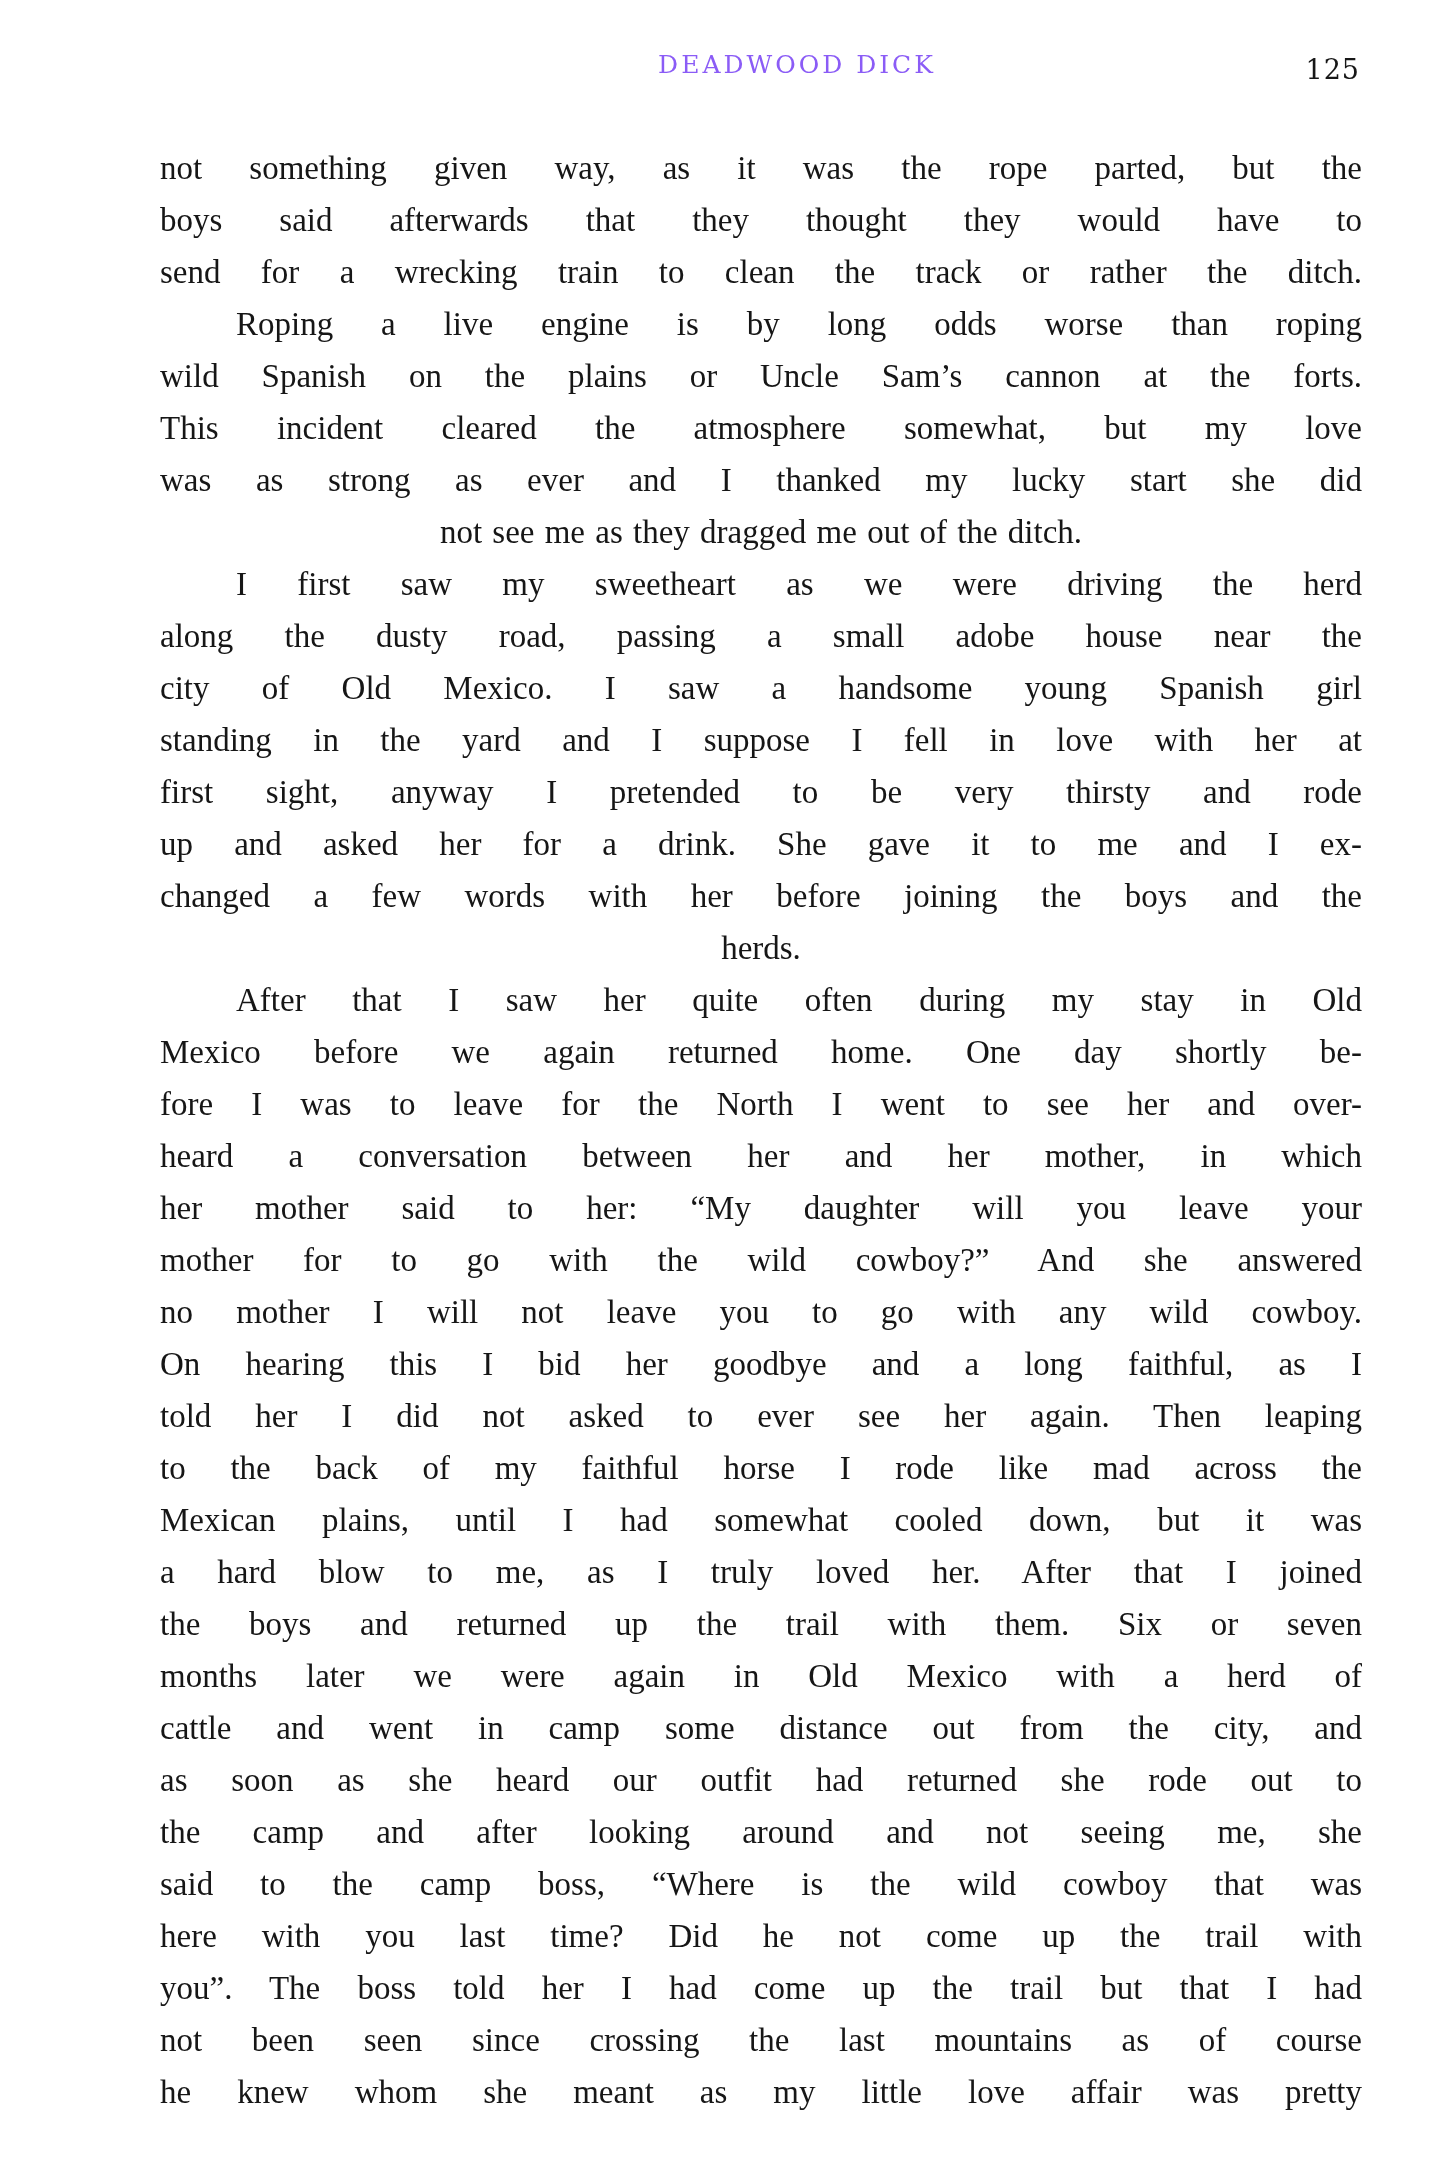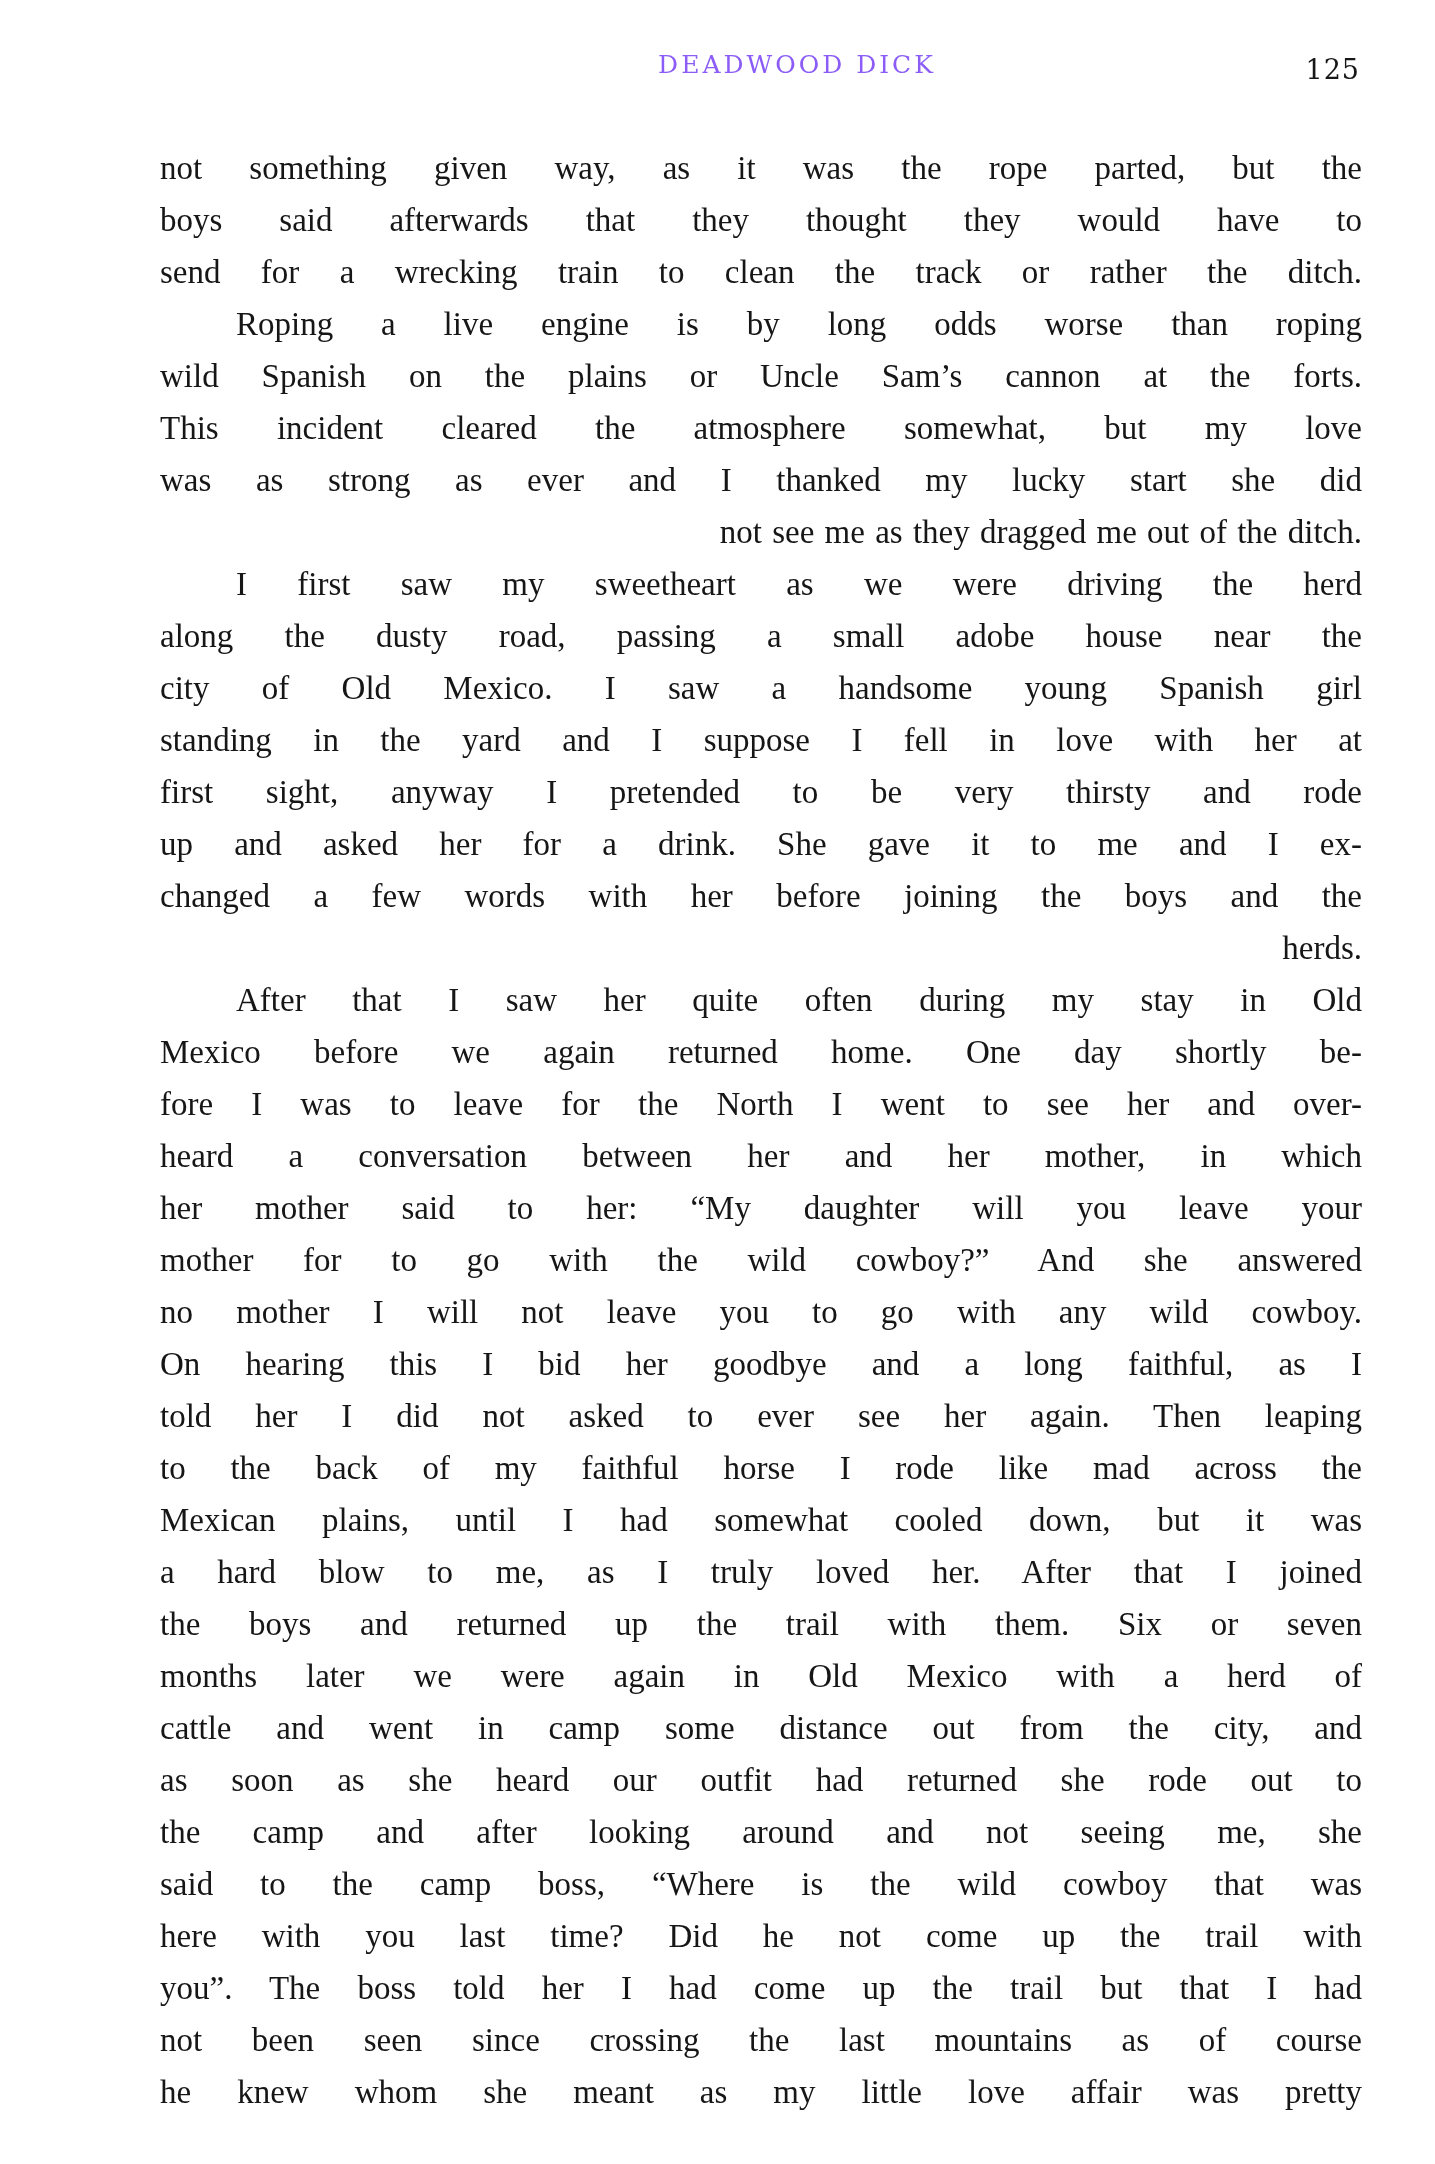--- a/index.html
+++ b/index.html
@@ -48,21 +48,21 @@
     left: 160px;
     width: 1202px;
     font-family: Liberation Serif, serif;
   }
   .line {
     height: 52px;
     line-height: 52px;
     font-size: 33px;
     word-spacing: 2px;
     white-space: normal;
-    text-align: right;
+    text-align: center;
     color: #161616;
   }
   .line.justify {
     text-align: justify;
     text-align-last: justify;
     -moz-text-align-last: justify;
   }
   .line.indent {
     text-indent: 76px;
   }

